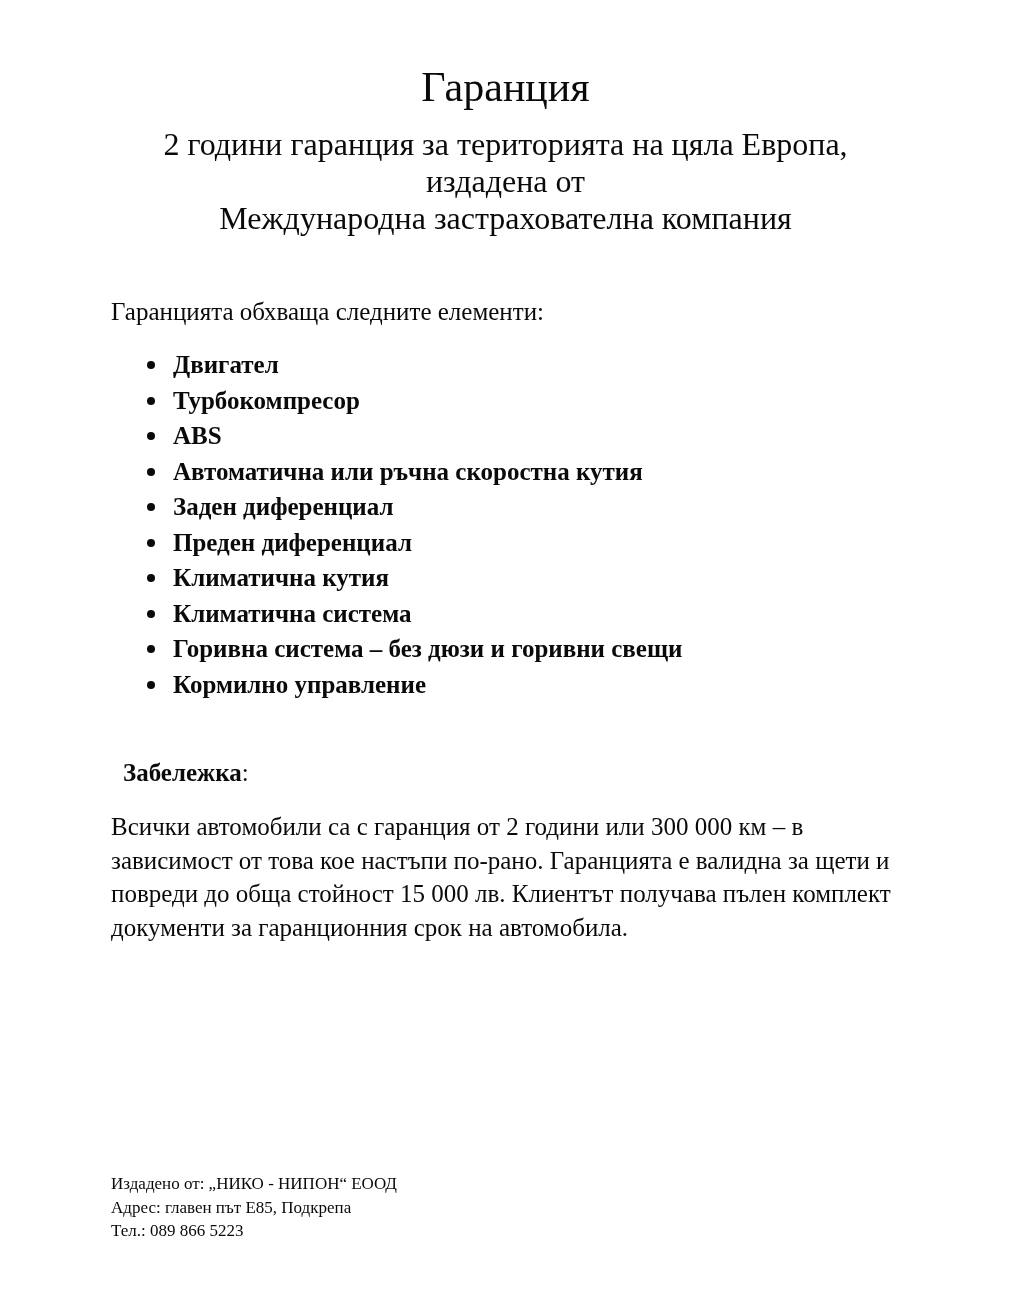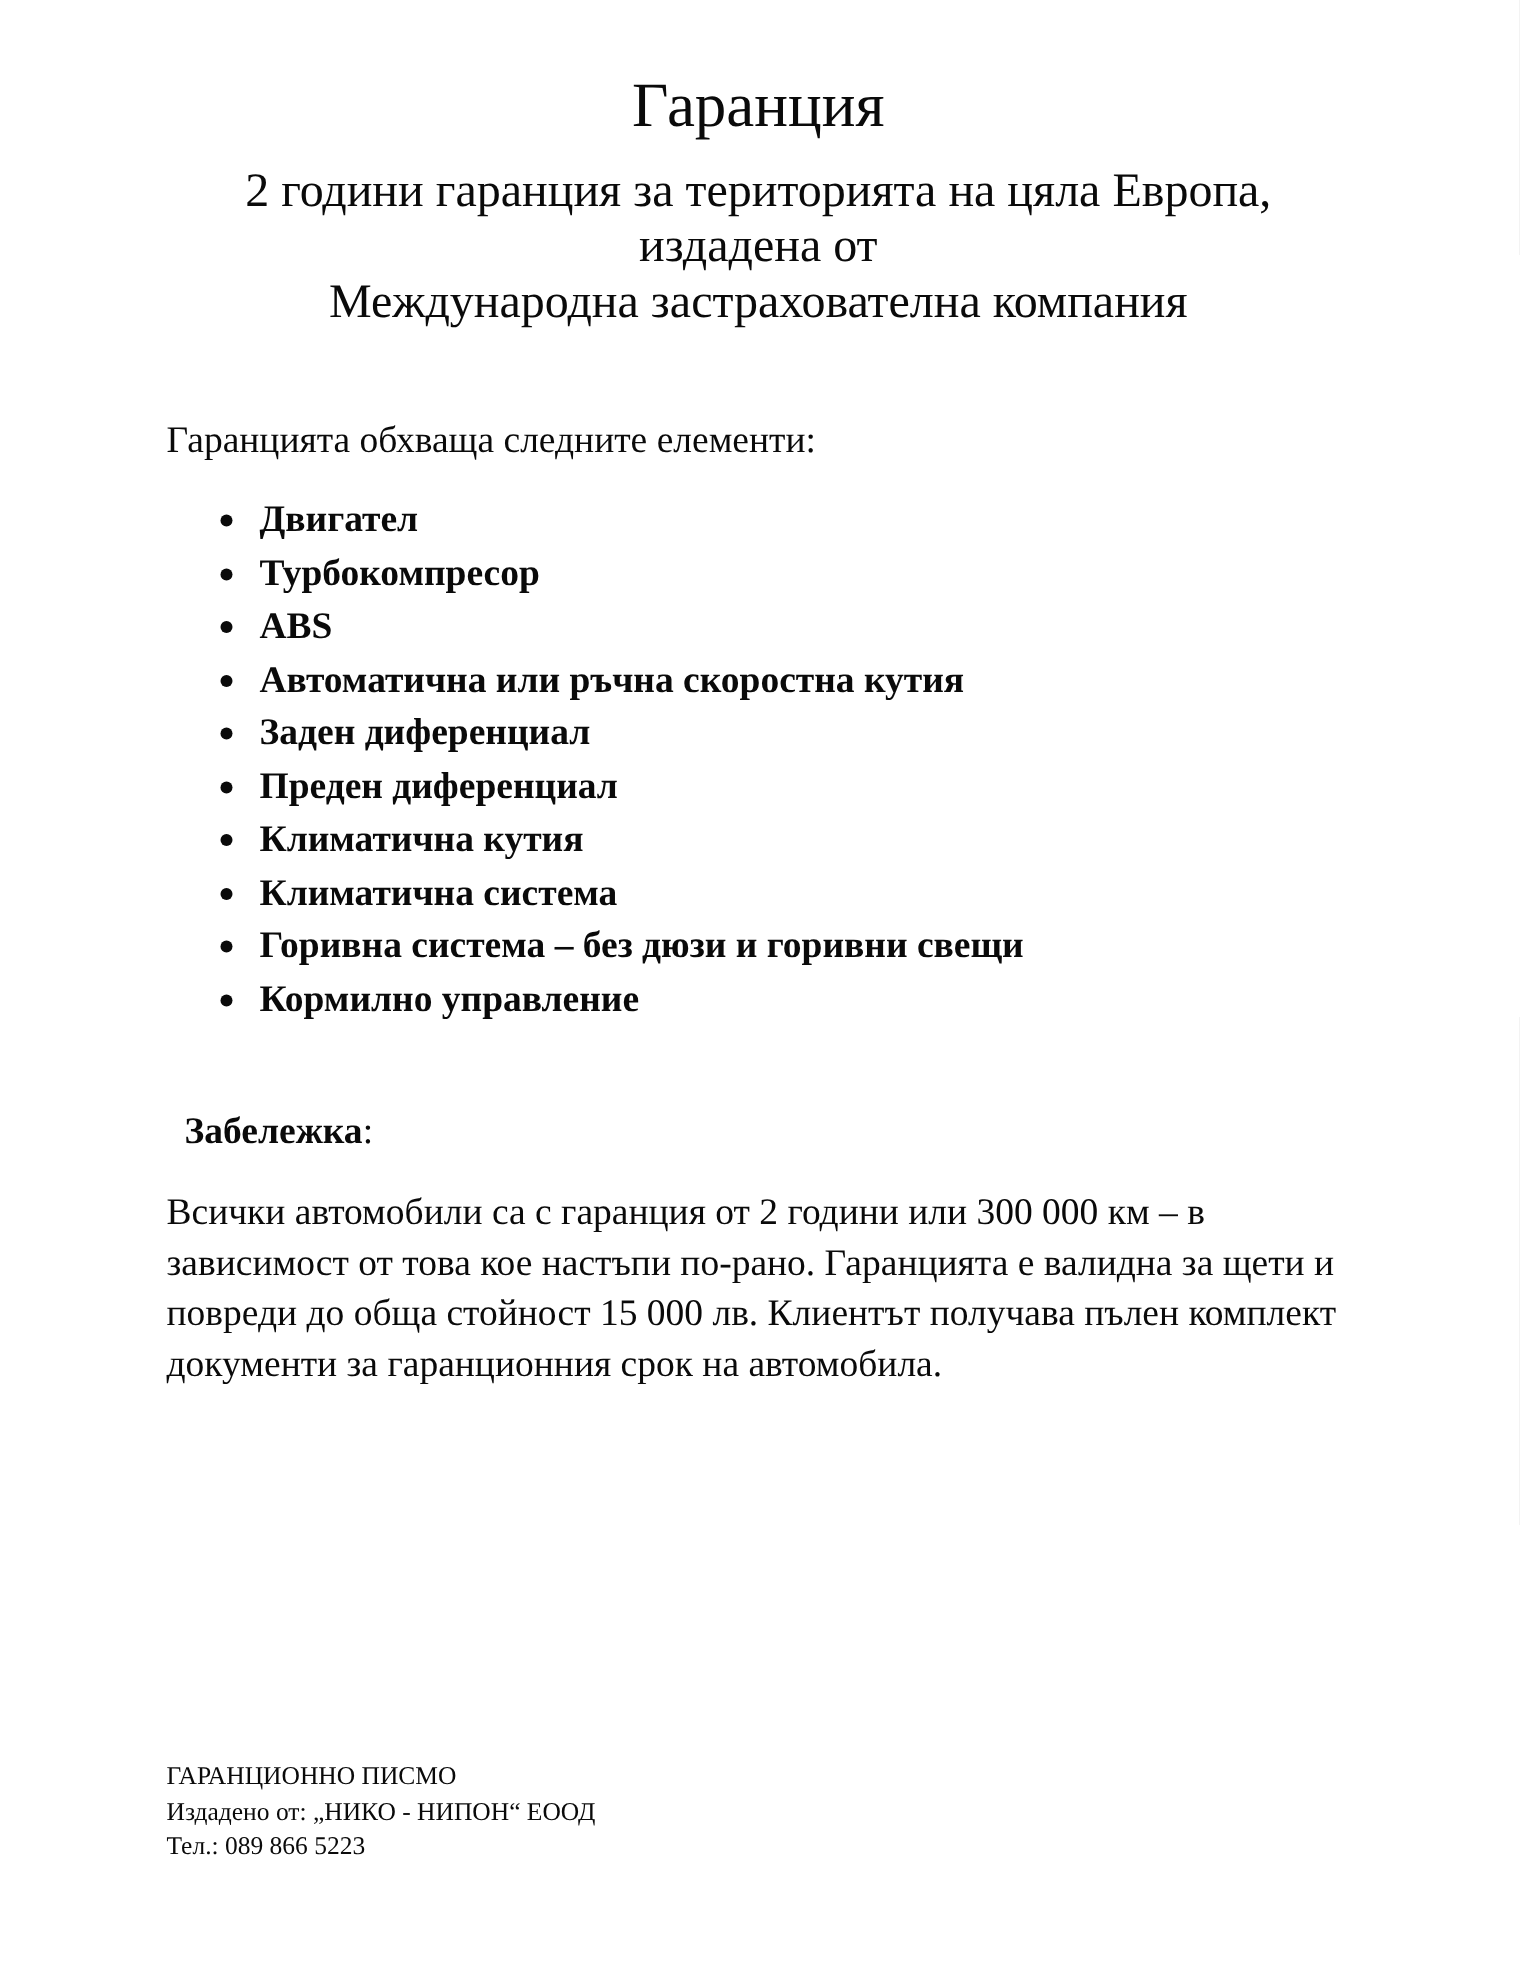--- a/index.html
+++ b/index.html
@@ -11,21 +11,21 @@
     background: #ffffff;
     position: relative;
     font-family: "Liberation Serif", "DejaVu Serif", serif;
     color: #0a0a0a;
     overflow: hidden;
   }
   .content {
     padding: 48px 113px 0 111px;
   }
   .doc-title {
-    margin: 0;
+    margin: 16px;
     text-align: center;
     font-size: 42px;
     font-weight: 400;
     line-height: 46px;
   }
   .doc-subtitle {
     margin: 14px 0 0 0;
     text-align: center;
     font-size: 32px;
     font-weight: 400;
@@ -108,17 +108,17 @@
       <li>Кормилно управление</li>
     </ul>
 
     <p class="note-heading"><b>Забележка</b><span>:</span></p>
 
     <p class="note-paragraph"><span>Всички автомобили са с гаранция от </span><b>2 години</b><span> или </span><b>300 000 км</b><span> – в зависимост от това кое настъпи по-рано. Гаранцията е валидна за щети и повреди </span><b>до обща стойност 15 000 лв</b><span>.  Клиентът получава пълен комплект документи за гаранционния срок на автомобила.</span></p>
 
   </div>
 
   <div class="footer-block">
-    <div>ГАРАНЦИОННО ПИСМО</div>
     <div>Издадено от: „НИКО - НИПОН“ ЕООД</div>
+    <div>Адрес: главен път Е85, Подкрепа</div>
     <div>Тел.: 089 866 5223</div>
   </div>
 </div>
 
 </body></html>

